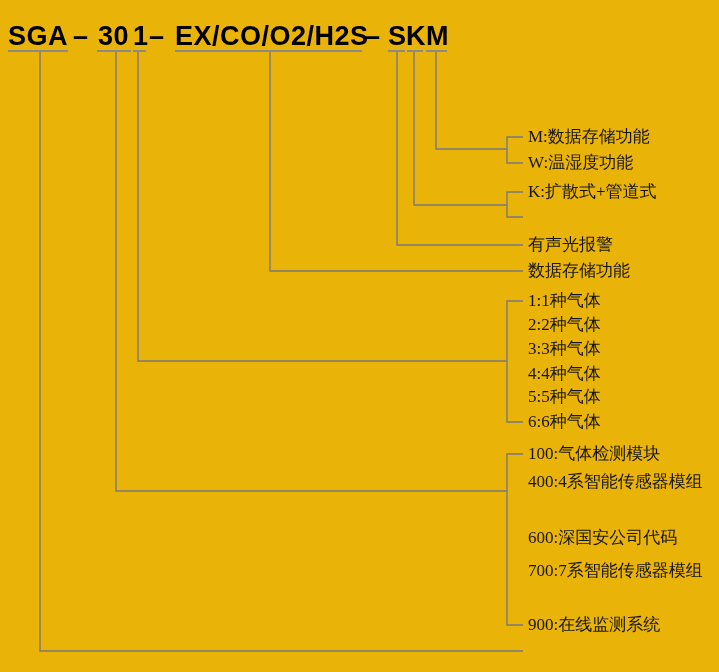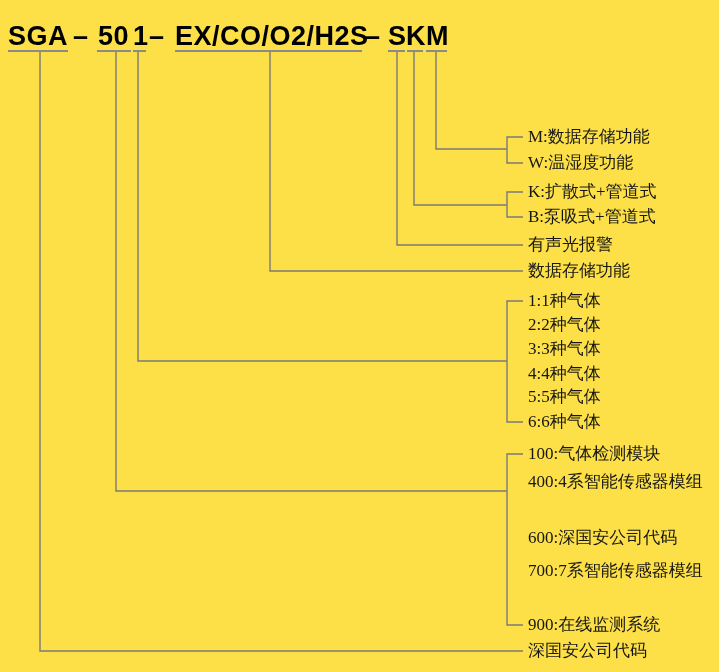--- a/index.html
+++ b/index.html
@@ -1,19 +1,19 @@
 <!DOCTYPE html>
 <html><head>
 <meta charset="utf-8">
 <style>
   html,body{margin:0;padding:0;background:#ffffff;}
   #stage{
     position:relative;
     width:719px;height:672px;
-    background:#fde047;
+    background:#eab308;
     overflow:hidden;
     font-family:"Liberation Sans", sans-serif;
   }
   svg.lines{position:absolute;left:0;top:0;}
   .seg{
     position:absolute;top:21px;
     font:bold 27px "Liberation Sans", sans-serif;
     color:#000;letter-spacing:.5px;white-space:nowrap;
   }
   .lbl{
@@ -54,46 +54,44 @@
       <path d="M414 52 L414 205 L507 205"></path>
       <path d="M523 192 L507 192 L507 217 L523 217"></path>
 
       <path d="M436 52 L436 149 L507 149"></path>
       <path d="M523 137 L507 137 L507 163 L523 163"></path>
     </g>
   </svg>
 
   <span class="seg" style="left:8px">SGA</span>
   <span class="seg" style="left:73px">–</span>
-  <span class="seg" style="left:98px">50</span>
+  <span class="seg" style="left:98px">30</span>
   <span class="seg" style="left:133px">1</span>
   <span class="seg" style="left:149px">–</span>
   <span class="seg" style="left:175px">EX/CO/O2/H2S</span>
   <span class="seg" style="left:365px">–</span>
   <span class="seg" style="left:388px">S</span>
   <span class="seg" style="left:406px">K</span>
   <span class="seg" style="left:426px">M</span>
 
   <div class="lbl" style="top:127px">M:数据存储功能</div>
   <div class="lbl" style="top:153px">W:温湿度功能</div>
 
   <div class="lbl" style="top:182px">K:扩散式+管道式</div>
-  <div class="lbl" style="top:207px">B:泵吸式+管道式</div>
 
   <div class="lbl" style="top:235px">有声光报警</div>
   <div class="lbl" style="top:261px">数据存储功能</div>
 
   <div class="lbl" style="top:291px">1:1种气体</div>
   <div class="lbl" style="top:315px">2:2种气体</div>
   <div class="lbl" style="top:339px">3:3种气体</div>
   <div class="lbl" style="top:364px">4:4种气体</div>
   <div class="lbl" style="top:387px">5:5种气体</div>
   <div class="lbl" style="top:412px">6:6种气体</div>
 
   <div class="lbl" style="top:444px">100:气体检测模块</div>
   <div class="lbl" style="top:472px">400:4系智能传感器模组</div>
   <div class="lbl" style="top:528px">600:深国安公司代码</div>
   <div class="lbl" style="top:561px">700:7系智能传感器模组</div>
   <div class="lbl" style="top:615px">900:在线监测系统</div>
 
-  <div class="lbl" style="top:641px">深国安公司代码</div>
 
 </div>
 
 </body></html>

